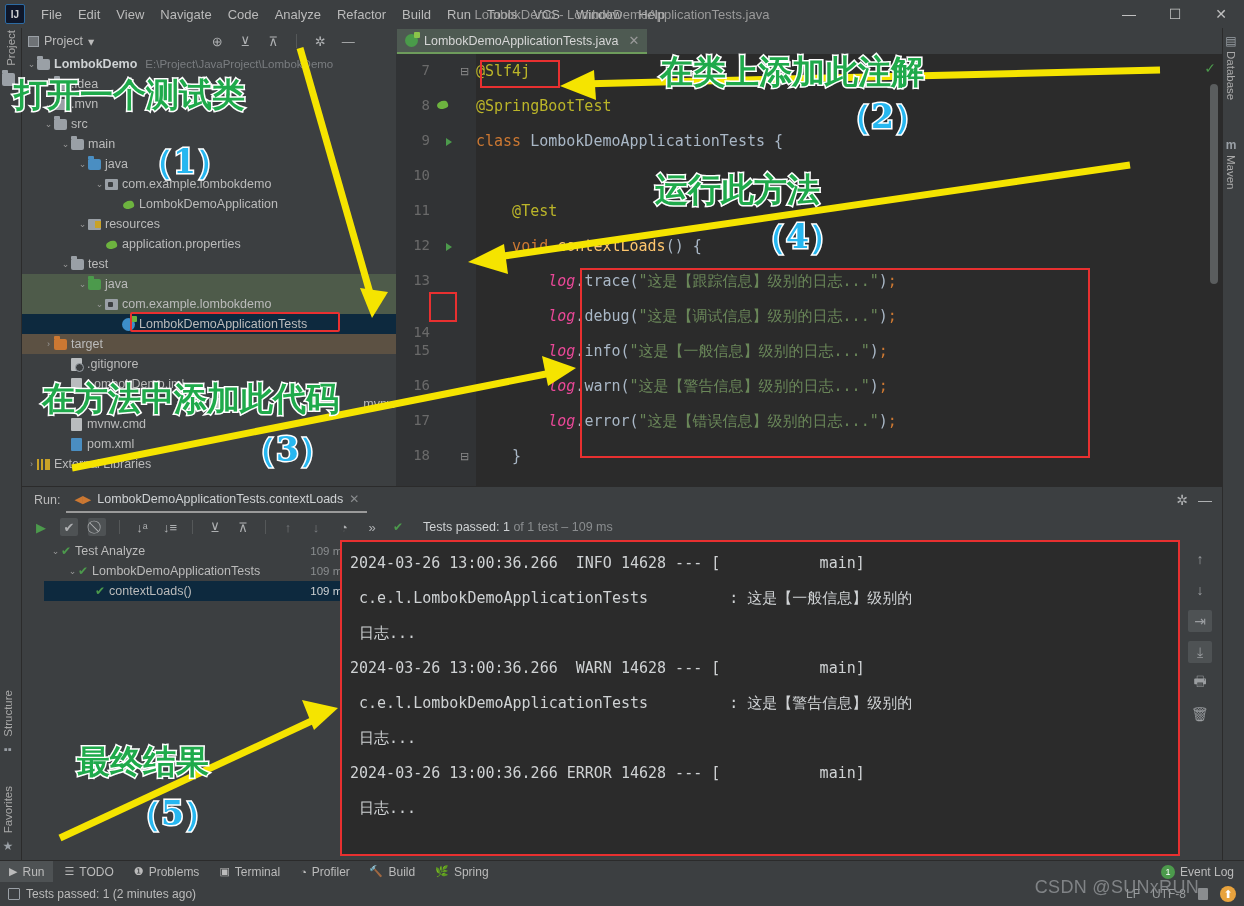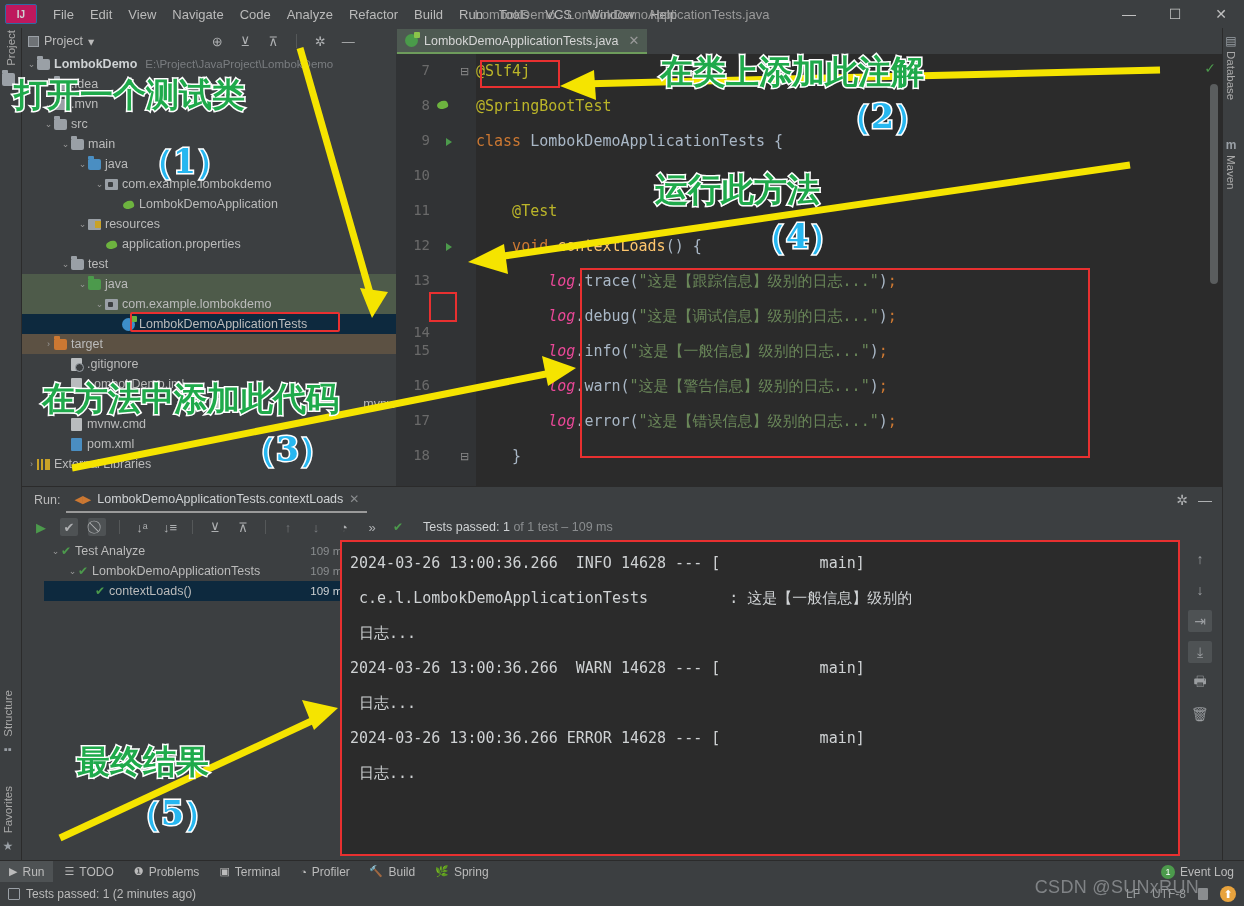--- a/index.html
+++ b/index.html
@@ -10,22 +10,22 @@
     overflow: hidden;
   }
   #app { position: relative; width: 1244px; height: 906px; background: #3c3f41; }
 
   
   .titlebar {
     position: absolute; left:0; top:0; width:1244px; height:28px;
     background:#3c3f41; display:flex; align-items:center;
   }
   .ij-logo {
-    width:32px; height:20px; margin-left:5px; margin-right:8px;
-    background:#be185d; border:1px solid #2d6ba3; border-radius:2px;
+    width:20px; height:20px; margin-left:5px; margin-right:8px;
+    background:#0f172a; border:1px solid #2d6ba3; border-radius:2px;
     color:#cfd2d4; font-size:10px; font-weight:bold;
     display:flex; align-items:center; justify-content:center;
     font-family:"Liberation Sans", sans-serif;
   }
   .menu { display:flex; align-items:center; height:28px; }
   .menu-item {
     padding:4px 8px; color:#bbbbbb; font-size:13px; cursor:default;
   }
   .win-title {
     position:absolute; left:0; right:0; top:0; height:28px;
@@ -616,20 +616,21 @@
         </div>
       </div>
 
   </div>
 
   <div class="console" id="console">
       <div class="cl">2024-03-26 13:00:36.266  INFO 14628 --- [           main]</div>
       <div class="cl"> c.e.l.LombokDemoApplicationTests         : 这是【一般信息】级别的</div>
       <div class="cl"> 日志...</div>
       <div class="cl">2024-03-26 13:00:36.266  WARN 14628 --- [           main]</div>
+      <div class="cl"> c.e.l.LombokDemoApplicationTests         : 这是【警告信息】级别的</div>
       <div class="cl"> 日志...</div>
       <div class="cl">2024-03-26 13:00:36.266 ERROR 14628 --- [           main]</div>
       <div class="cl"> 日志...</div>
     </div>
   <div class="console-right-tools">
     <span class="crt">↑</span>
     <span class="crt">↓</span>
     <span class="crt boxed">⇥</span>
     <span class="crt boxed">⤓</span>
     <span class="crt">🖶</span>

